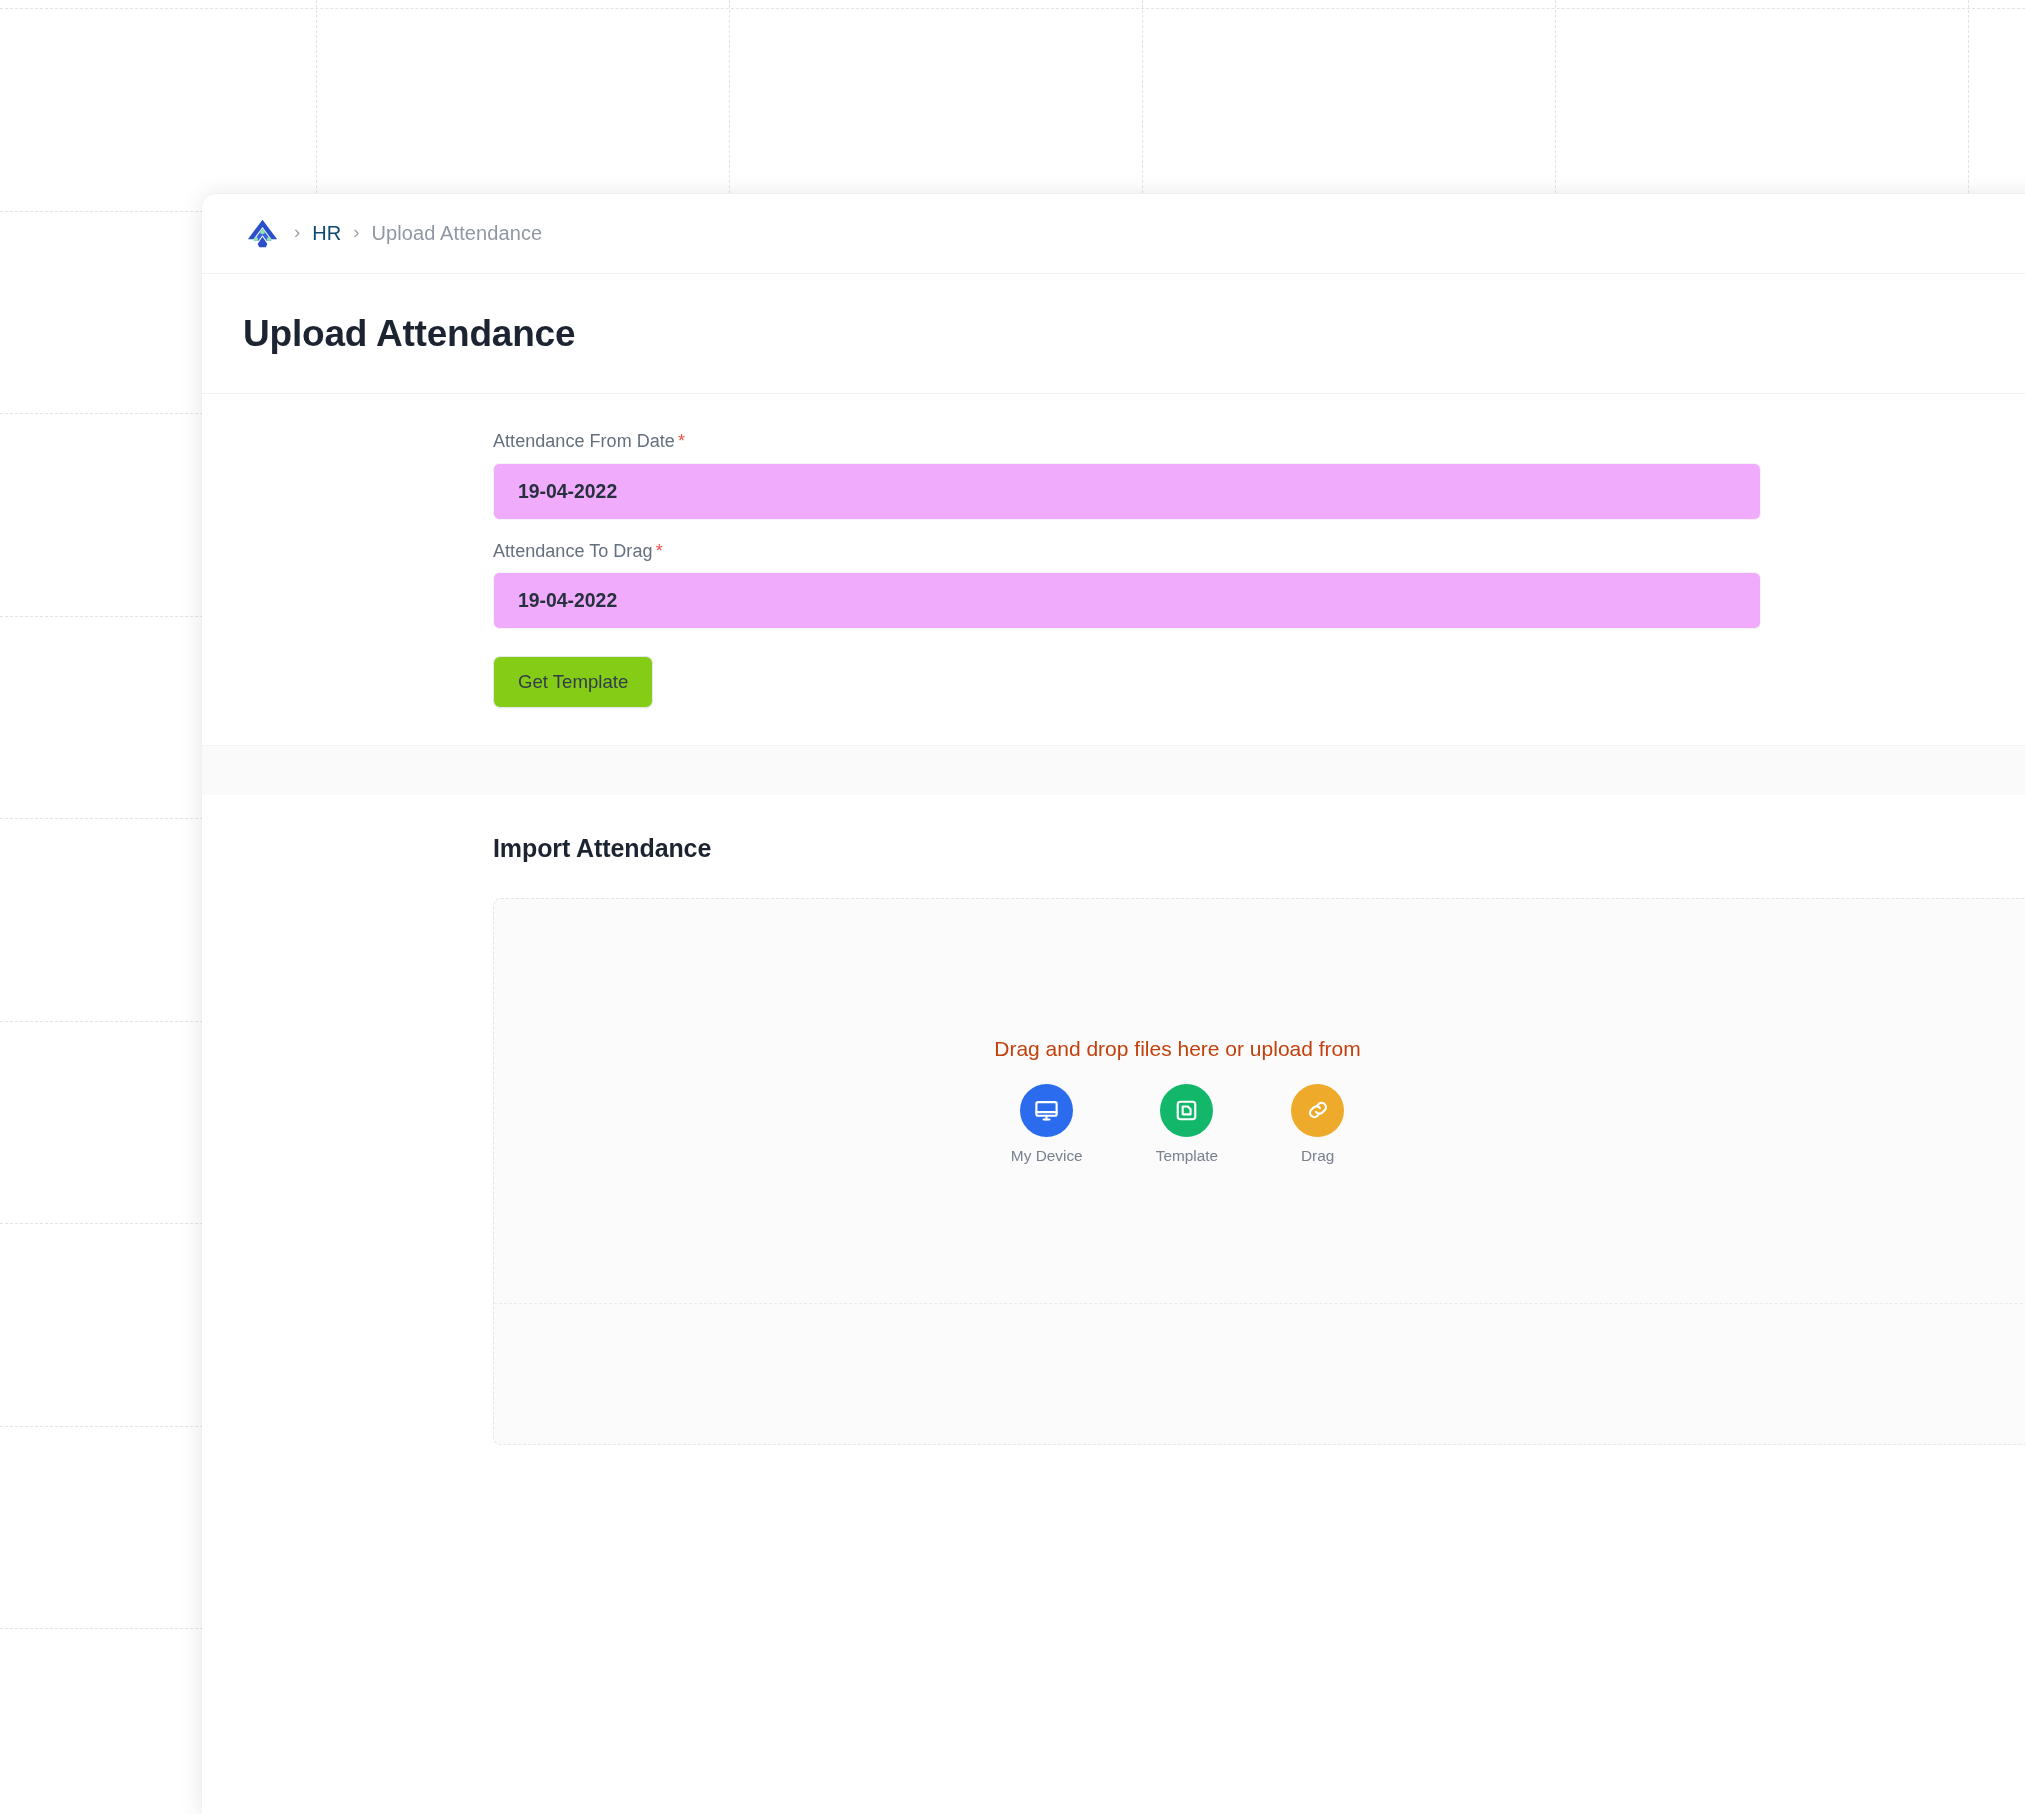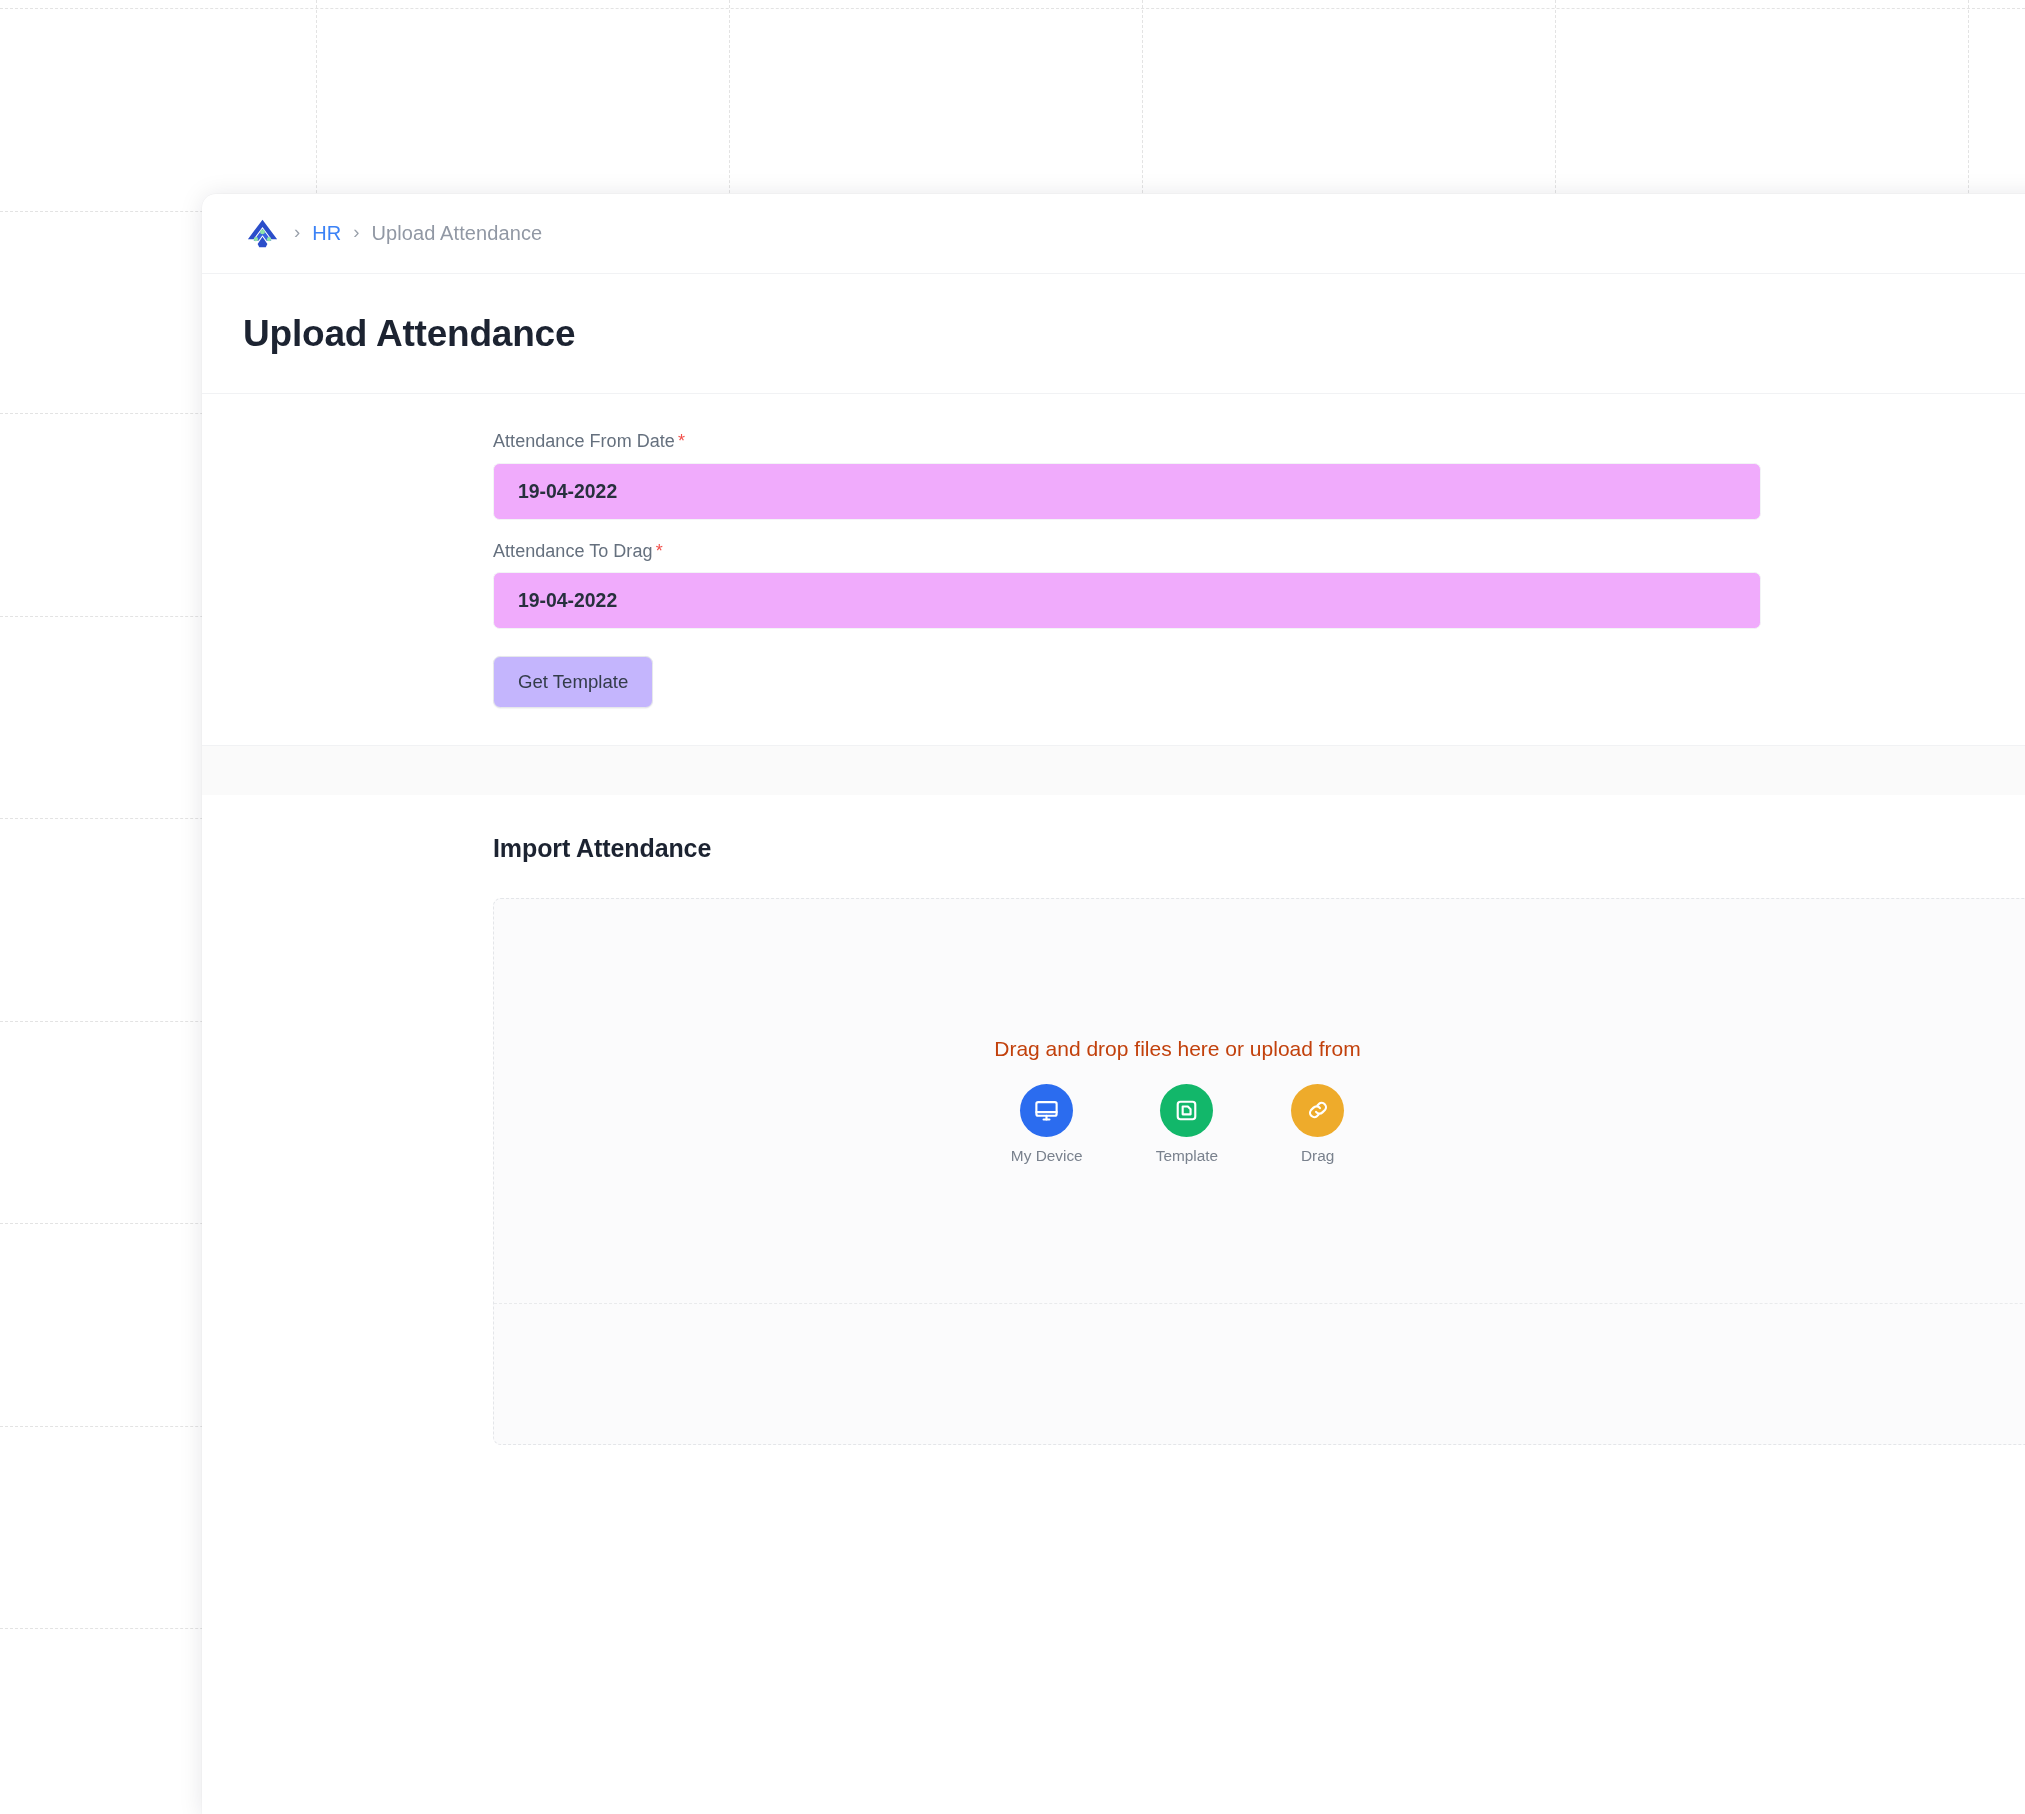--- a/index.html
+++ b/index.html
@@ -75,21 +75,21 @@
   .logo-mark { width: 39px; height: 39px; display:block; }
   .crumb-sep {
     color: #9aa1ab;
     font-size: 18.6px;
     line-height: 1;
     padding: 0 12px;
     font-weight: 400;
     transform: translateY(-0.8px);
   }
   .crumb-link {
-    color: #3b82f6;
+    color: #0c4a6e;
     font-size: 20px;
     letter-spacing: 0.1px;
   }
   .crumb-current {
     color: #9198a4;
     font-size: 20px;
     letter-spacing: 0.1px;
   }
 
   
@@ -143,21 +143,21 @@
     font-weight: 600;
     color: #27303d;
     padding: 0 24px;
     outline: none;
   }
 
   #get-template-btn {
     margin-top: 27px;
     height: 52px;
     padding: 0 24px;
-    background: #c4b5fd;
+    background: #84cc16;
     border: 1.2px solid #e6e8eb;
     border-radius: 7.3px;
     font-family: inherit;
     font-size: 18.6px;
     color: #333c4a;
     cursor: pointer;
     box-shadow: 0 0.8px 1.2px rgba(17,24,39,0.05);
   }
 
   

